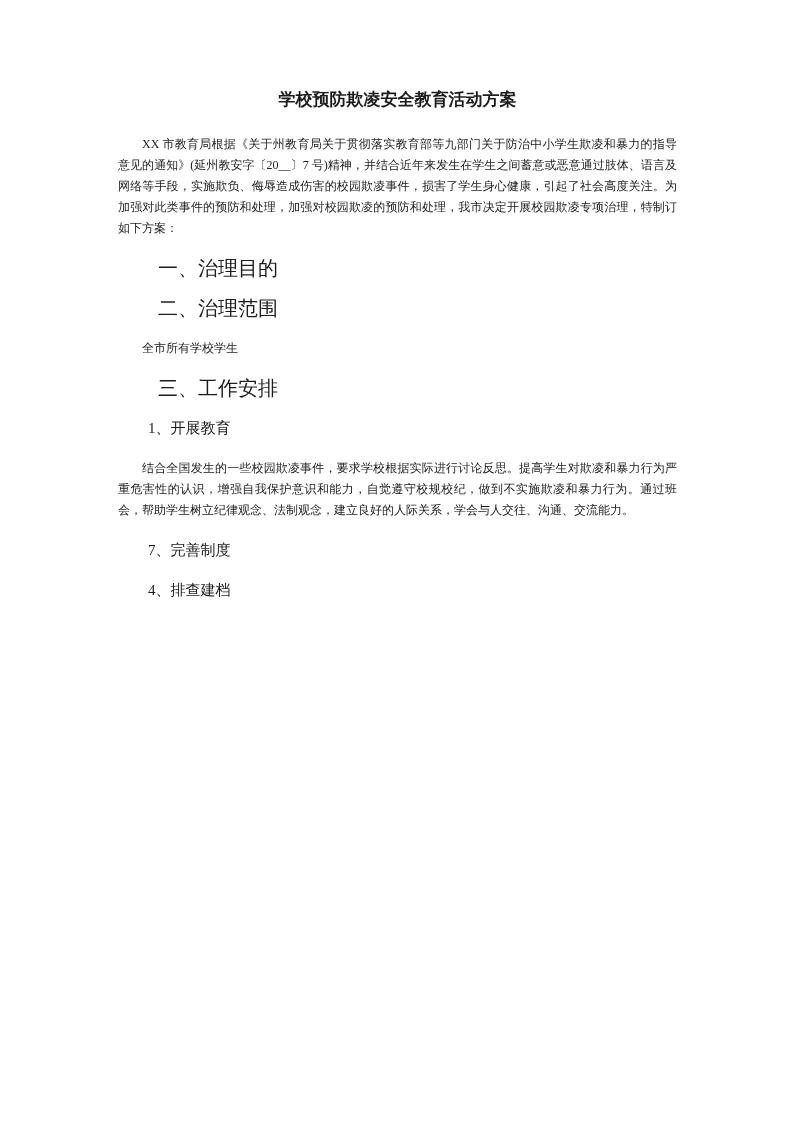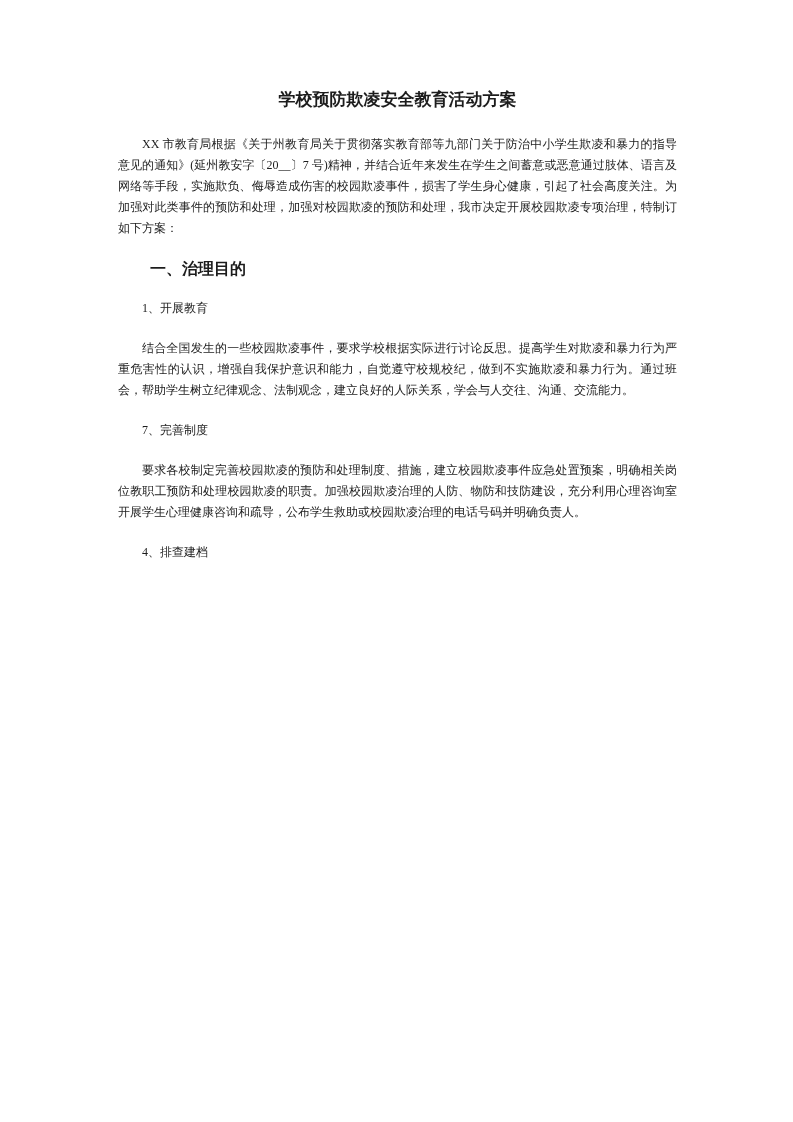--- a/index.html
+++ b/index.html
@@ -32,53 +32,55 @@
     line-height: 21px;
     margin: 0 0 19px 0;
     text-align: justify;
     text-justify: inter-ideograph;
   }
   .indent {
     text-indent: 2em;
   }
   .heading {
     font-family: "Liberation Sans", "DejaVu Sans", sans-serif;
-    font-size: 16px;
-    font-weight: bold;
+    font-size: 20px;
+    font-weight: normal;
     line-height: 21px;
     margin: 0 0 19px 0;
     text-indent: 2em;
   }
   .sub-label {
-    font-size: 12px;
+    font-size: 15px;
     line-height: 21px;
     margin: 0 0 19px 0;
     text-indent: 2em;
   }
 </style>
 </head>
 <body>
 
 <div class="page">
 
   <h1 class="doc-title">学校预防欺凌安全教育活动方案</h1>
 
   <p class="para indent">XX 市教育局根据《关于州教育局关于贯彻落实教育部等九部门关于防治中小学生欺凌和暴力的指导意见的通知》(延州教安字〔20__〕7 号)精神，并结合近年来发生在学生之间蓄意或恶意通过肢体、语言及网络等手段，实施欺负、侮辱造成伤害的校园欺凌事件，损害了学生身心健康，引起了社会高度关注。为加强对此类事件的预防和处理，加强对校园欺凌的预防和处理，我市决定开展校园欺凌专项治理，特制订如下方案：</p>
 
   <h2 class="heading">一、治理目的</h2>
 
 
+  <h2 class="heading">二、治理范围</h2>
 
+  <p class="para indent">全市所有学校学生</p>
 
+  <h2 class="heading">三、工作安排</h2>
 
   <p class="sub-label">1、开展教育</p>
 
 
 
   <p class="para indent">结合全国发生的一些校园欺凌事件，要求学校根据实际进行讨论反思。提高学生对欺凌和暴力行为严重危害性的认识，增强自我保护意识和能力，自觉遵守校规校纪，做到不实施欺凌和暴力行为。通过班会，帮助学生树立纪律观念、法制观念，建立良好的人际关系，学会与人交往、沟通、交流能力。</p>
 
   <p class="sub-label">7、完善制度</p>
 
-  <p class="para indent">要求各校制定完善校园欺凌的预防和处理制度、措施，建立校园欺凌事件应急处置预案，明确相关岗位教职工预防和处理校园欺凌的职责。加强校园欺凌治理的人防、物防和技防建设，充分利用心理咨询室开展学生心理健康咨询和疏导，公布学生救助或校园欺凌治理的电话号码并明确负责人。</p>
 
   <p class="sub-label">4、排查建档</p>
 
 </div>
 
 </body></html>

